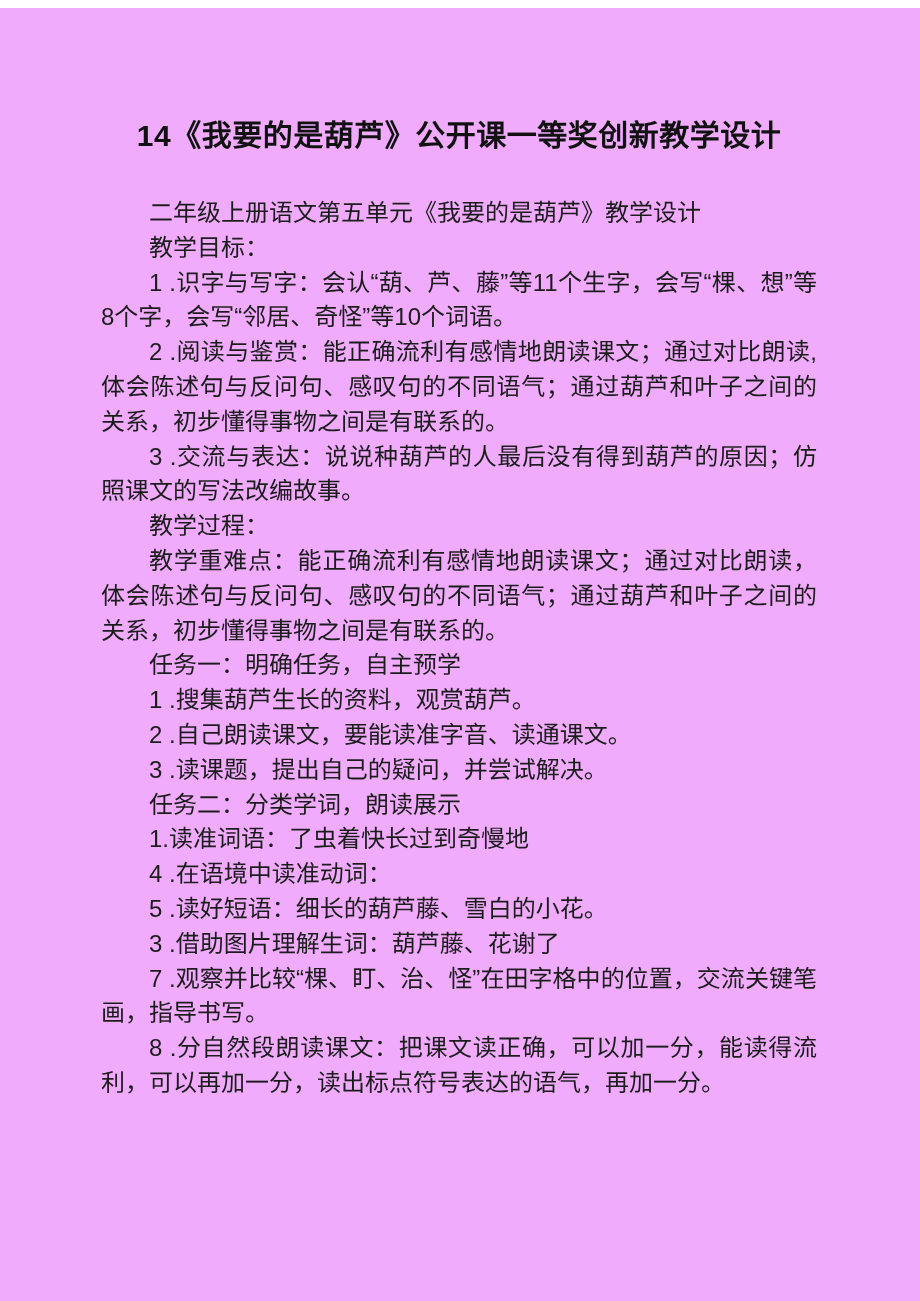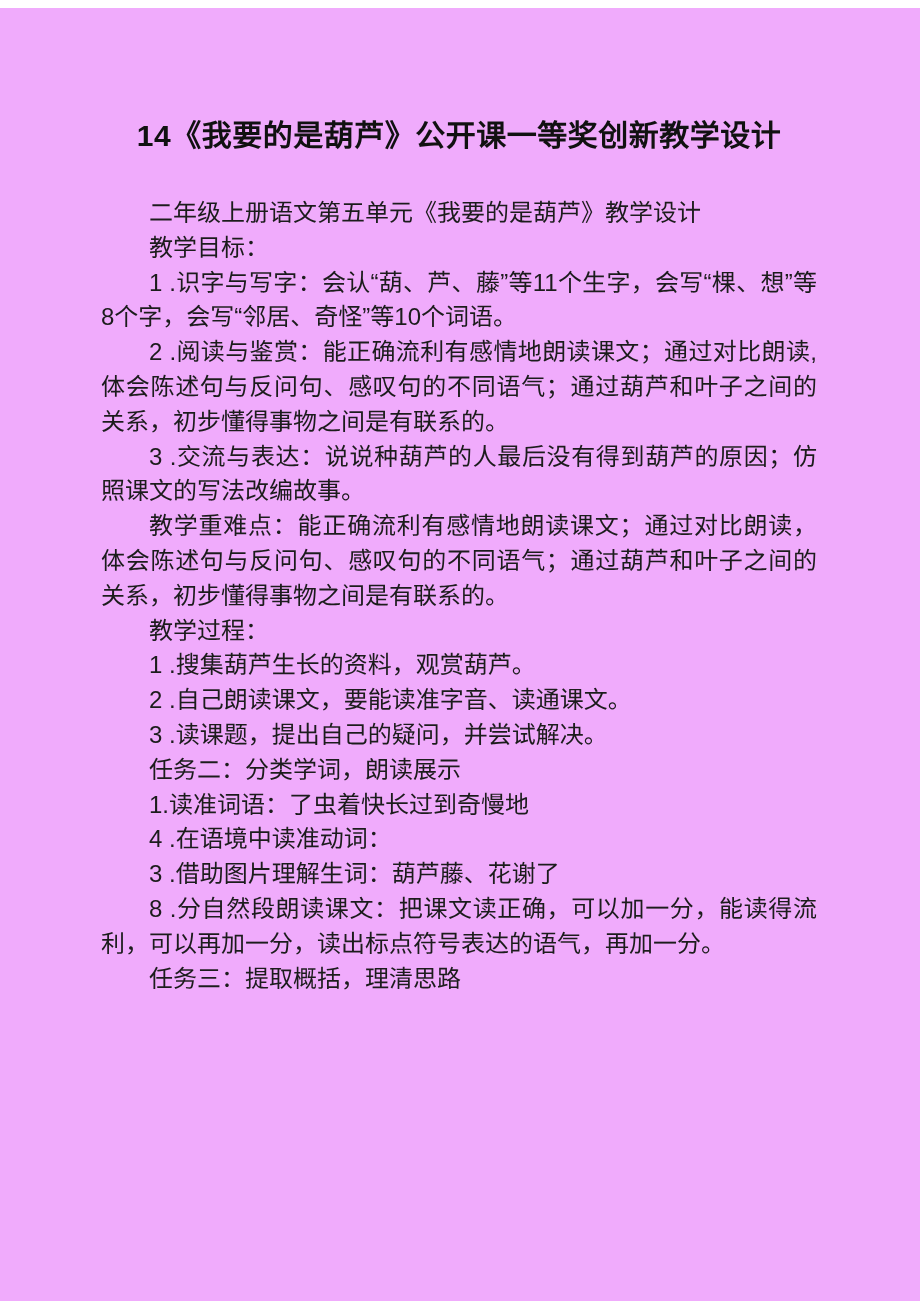--- a/index.html
+++ b/index.html
@@ -47,25 +47,27 @@
 
 <div class="page">
   <h1 class="doc-title">14《我要的是葫芦》公开课一等奖创新教学设计</h1>
 
   <div class="doc-body">
       <p class="para">二年级上册语文第五单元《我要的是葫芦》教学设计</p>
       <p class="para">教学目标：</p>
       <p class="para">1 .识字与写字：会认“葫、芦、藤”等11个生字，会写“棵、想”等8个字，会写“邻居、奇怪”等10个词语。</p>
       <p class="para">2 .阅读与鉴赏：能正确流利有感情地朗读课文；通过对比朗读,体会陈述句与反问句、感叹句的不同语气；通过葫芦和叶子之间的关系，初步懂得事物之间是有联系的。</p>
       <p class="para">3 .交流与表达：说说种葫芦的人最后没有得到葫芦的原因；仿照课文的写法改编故事。</p>
+      <p class="para">教学过程：</p>
       <p class="para">教学重难点：能正确流利有感情地朗读课文；通过对比朗读，体会陈述句与反问句、感叹句的不同语气；通过葫芦和叶子之间的关系，初步懂得事物之间是有联系的。</p>
-      <p class="para">教学过程：</p>
+      <p class="para">任务一：明确任务，自主预学</p>
       <p class="para">1 .搜集葫芦生长的资料，观赏葫芦。</p>
       <p class="para">2 .自己朗读课文，要能读准字音、读通课文。</p>
       <p class="para">3 .读课题，提出自己的疑问，并尝试解决。</p>
       <p class="para">任务二：分类学词，朗读展示</p>
       <p class="para">1.读准词语：了虫着快长过到奇慢地</p>
       <p class="para">4 .在语境中读准动词：</p>
+      <p class="para">5 .读好短语：细长的葫芦藤、雪白的小花。</p>
       <p class="para">3 .借助图片理解生词：葫芦藤、花谢了</p>
+      <p class="para">7 .观察并比较“棵、盯、治、怪”在田字格中的位置，交流关键笔画，指导书写。</p>
       <p class="para">8 .分自然段朗读课文：把课文读正确，可以加一分，能读得流利，可以再加一分，读出标点符号表达的语气，再加一分。</p>
-      <p class="para">任务三：提取概括，理清思路</p>
     </div>
 </div>
 
 </body></html>

